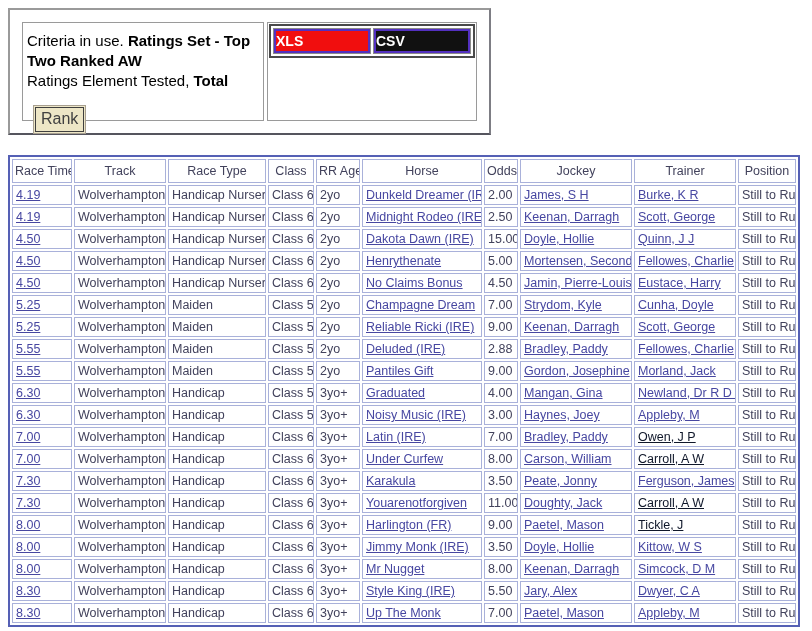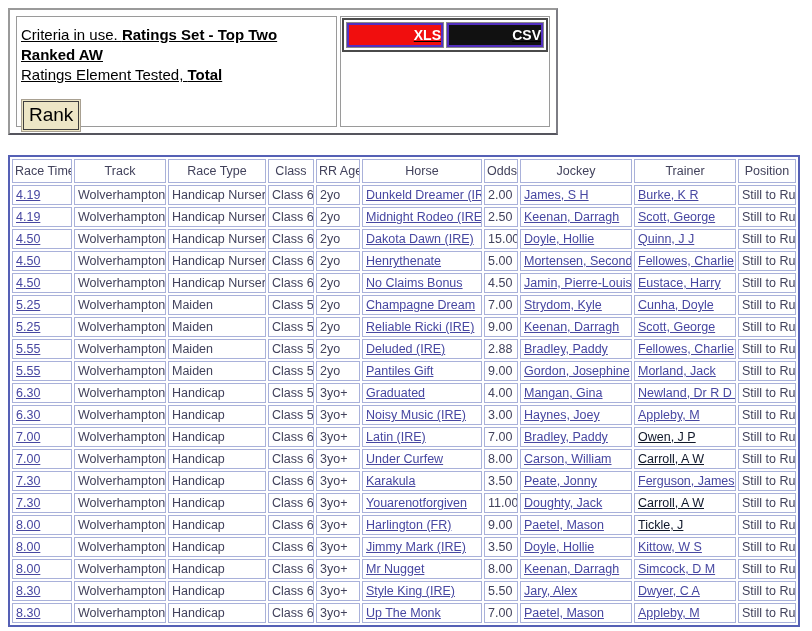--- a/index.html
+++ b/index.html
@@ -6,52 +6,51 @@
   html, body { margin: 0; padding: 0; background: #fff; }
   body {
     width: 812px; height: 631px;
     font-family: "Liberation Sans", sans-serif;
     color: #000;
     padding: 8px;
   }
 
   
   .top-panel {
-    width: 550px;
+    width: 483px;
     border: 2px solid #9a9a9a;
     border-bottom-color: #55555e;
     border-right-color: #7d7d84;
     background: #fff;
-    padding: 6px;
+    padding: 12px;
     display: flex;
     gap: 3px;
     height: 127px;
-    text-decoration: underline;
   }
   .criteria-cell {
     flex: 1;
     border: 1px solid #9a9a9a;
     padding: 2px 6px 4px 4px;
   }
   .criteria-text {
     font-size: 15px;
     line-height: 20px;
     margin: 6px 0 14px 0;
   }
   .criteria-text b { font-weight: bold; }
   .btn {
     display: inline-block;
     background: #ede6c6;
     border: 1px solid #3f3f3f;
     box-shadow: 0 0 0 1px #ede6c6, 0 0 0 2px #a8a091;
     font-family: "Liberation Sans", sans-serif;
-    font-size: 19px;
-    color: #000000;
+    font-size: 16px;
+    color: #404040;
     padding: 2px 5px 3px 5px;
-    margin: 2px 3px 2px 2px;
+    margin: 2px 3px 2px 8px;
     cursor: pointer;
   }
   .rank-row { margin: 0 0 9px 0; }
   .download-cell {
     width: 210px;
     border: 1px solid #9a9a9a;
     padding: 1px;
   }
   .download-box {
     border: 2px solid #4a4a4a;
@@ -68,21 +67,21 @@
     text-align: center;
     font-size: 13px;
     padding: 3px 0 !important;
   }
   .dl-btn {
     display: block;
     border: 2px solid #5330c0;
     color: #fff;
     font-weight: bold;
     font-size: 14px;
-    text-align: right;
+    text-align: left;
     text-decoration: none;
     padding: 2px 0;
   }
 
   
   .races-table {
     margin-top: 20px;
     width: 792px;
     table-layout: fixed;
     border: 2px solid #5560b5;
@@ -359,21 +358,21 @@
         <td><a href="#">Paetel, Mason</a></td>
         <td><a href="#" class="visited">Tickle, J</a></td>
         <td>Still to Run</td>
       </tr>
       <tr>
         <td><a href="#">8.00</a></td>
         <td>Wolverhampton</td>
         <td>Handicap</td>
         <td>Class 6</td>
         <td>3yo+</td>
-        <td><a href="#">Jimmy Mark (IRE)</a></td>
+        <td><a href="#">Jimmy Monk (IRE)</a></td>
         <td>3.50</td>
         <td><a href="#">Doyle, Hollie</a></td>
         <td><a href="#">Kittow, W S</a></td>
         <td>Still to Run</td>
       </tr>
       <tr>
         <td><a href="#">8.00</a></td>
         <td>Wolverhampton</td>
         <td>Handicap</td>
         <td>Class 6</td>

